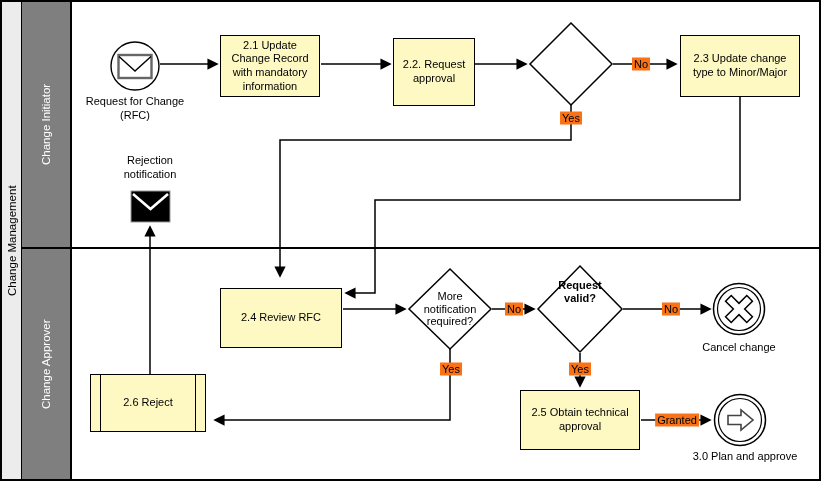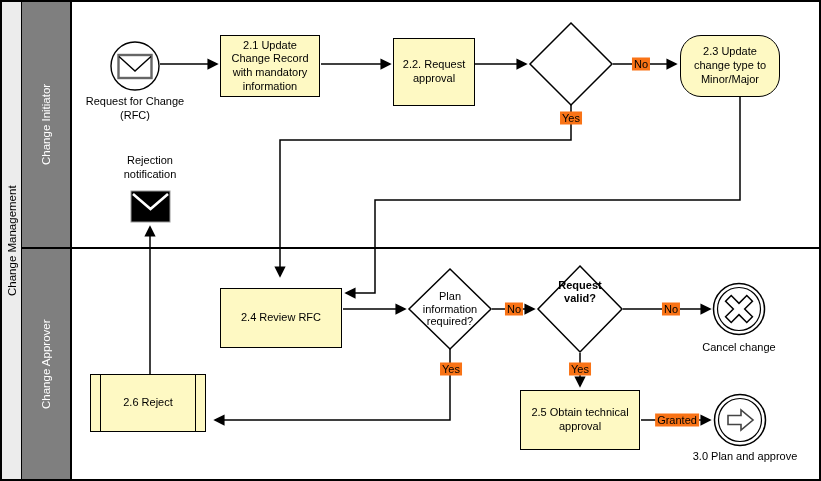--- a/index.html
+++ b/index.html
@@ -102,36 +102,36 @@
     <div class="vtext">Change Approver</div>
   </div>
   <div class="lane-divider"></div>
 
   <div class="task" style="left:220px; top:35px; width:100px; height:62px;">
     <span>2.1 Update Change Record with mandatory information</span>
   </div>
   <div class="task" style="left:393px; top:38px; width:82px; height:68px;">
     <span>2.2. Request approval</span>
   </div>
-  <div class="task" style="left:680px; top:35px; width:100px; height:62px;border-radius:21px;">
+  <div class="task" style="left:680px; top:35px; width:120px; height:62px;">
     <span>2.3 Update change type to Minor/Major</span>
   </div>
   <div class="task" style="left:220px; top:288px; width:122px; height:60px;">
     <span>2.4 Review RFC</span>
   </div>
   <div class="task" style="left:520px; top:390px; width:120px; height:60px;">
     <span>2.5 Obtain technical approval</span>
   </div>
   <div class="task" style="left:90px; top:374px; width:116px; height:58px;">
     <div class="subbar subbar-left"></div>
     <div class="subbar subbar-right"></div>
     <span>2.6 Reject</span>
   </div>
 
-  <div class="gw-label" style="left:450px; top:309px; width:72px;">Plan information required?</div>
+  <div class="gw-label" style="left:450px; top:309px; width:72px;">More notification required?</div>
   <div class="gw-label" style="left:580px; top:292px; width:60px;font-weight:bold;">Request valid?</div>
 
   <div class="node-label" style="left:135px; top:94px; width:112px;">Request for Change (RFC)</div>
   <div class="node-label" style="left:150px; top:153px; width:80px;">Rejection notification</div>
   <div class="node-label" style="left:739px; top:340px; width:110px;">Cancel change</div>
   <div class="node-label" style="left:745px; top:449px; width:140px;">3.0 Plan and approve</div>
 
   <div class="edge-label" style="left:641px; top:64px;">No</div>
   <div class="edge-label" style="left:571px; top:118px;">Yes</div>
   <div class="edge-label" style="left:514px; top:309px;">No</div>

